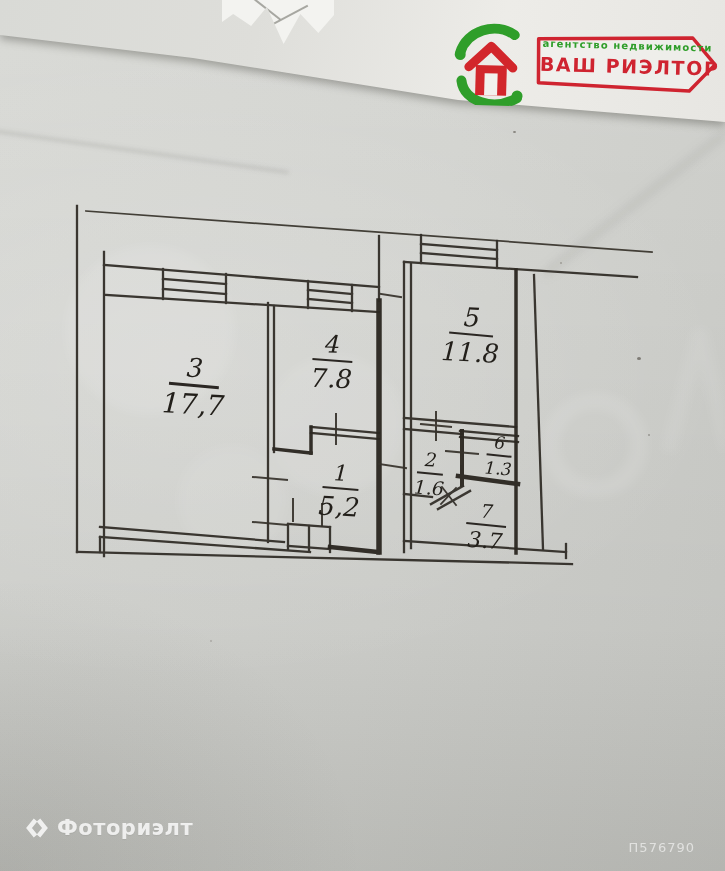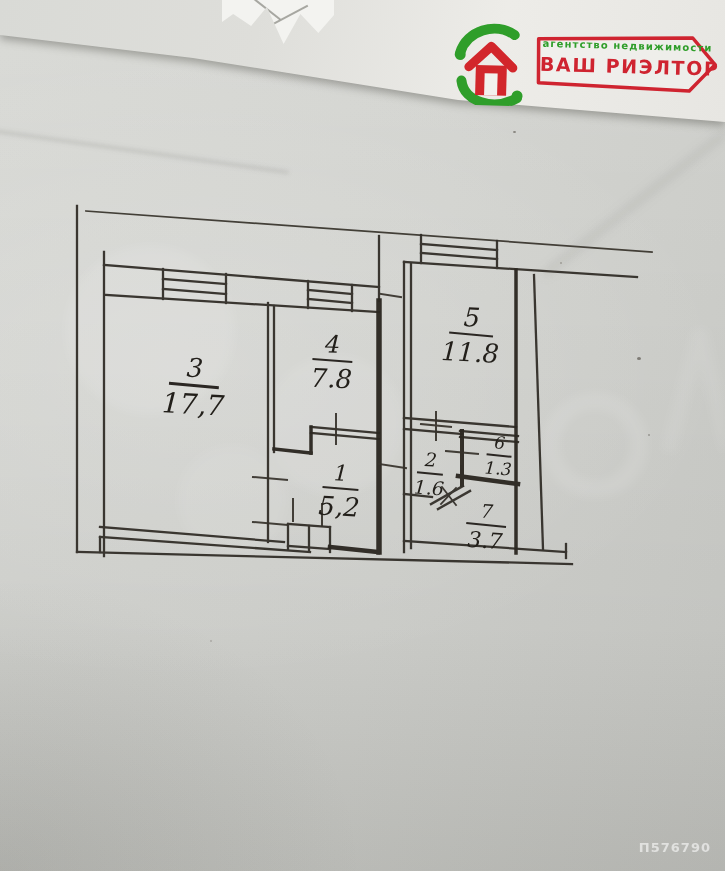--- a/index.html
+++ b/index.html
@@ -47,22 +47,22 @@
   
   .crease{position:absolute; filter:blur(2px);}
   .speck{position:absolute; border-radius:50%; background:#4a453c;}
   
   #wm-left{
     position:absolute; left:26px; top:816px; display:flex; align-items:center; gap:9px;
     color:rgba(255,255,255,.80); font-weight:bold; font-size:21px; letter-spacing:.5px;
     text-shadow:0 1px 1px rgba(0,0,0,.06);
   }
   #wm-right{
-    position:absolute; right:14px; top:840px;
-    color:rgba(255,255,255,.58); font-size:13px; letter-spacing:1px; font-weight:bold;
+    position:absolute; right:30px; top:840px;
+    color:rgba(255,255,255,.58); font-size:13px; letter-spacing:1px; font-weight:normal;
   }
 </style>
 </head>
 <body>
 
 <div id="photo">
 
   <svg class="abs" width="725" height="871" style="left:0;top:0; filter:blur(5px);">
     <circle cx="150" cy="330" r="85" fill="#ffffff" opacity="0.10"></circle>
     <circle cx="335" cy="425" r="70" fill="#ffffff" opacity="0.09"></circle>
@@ -231,15 +231,22 @@
     </svg>
     <div id="logo-banner-box">
       <svg width="186" height="64" style="position:absolute; left:0; top:0;">
         <path d="M6,10 L160,5 L183,31 L158,58 L7,54 Z" fill="rgba(250,249,246,.35)" stroke="#cf2430" stroke-width="3.5" stroke-linejoin="round"></path>
       </svg>
       <div id="logo-tagline">агентство недвижимости</div>
       <div id="logo-brand">ВАШ РИЭЛТОР</div>
     </div>
   </div>
 
+  <div id="wm-left">
+    <svg width="22" height="22" viewBox="0 0 22 22">
+      <path d="M9.5,3 L3,11 L9.5,19" fill="none" stroke="rgba(255,255,255,.8)" stroke-width="4.5"></path>
+      <path d="M12.5,3 L19,11 L12.5,19" fill="none" stroke="rgba(255,255,255,.8)" stroke-width="4.5"></path>
+    </svg>
+    <span>Фоториэлт</span>
+  </div>
   <div id="wm-right">П576790</div>
 
 </div>
 
 </body></html>

